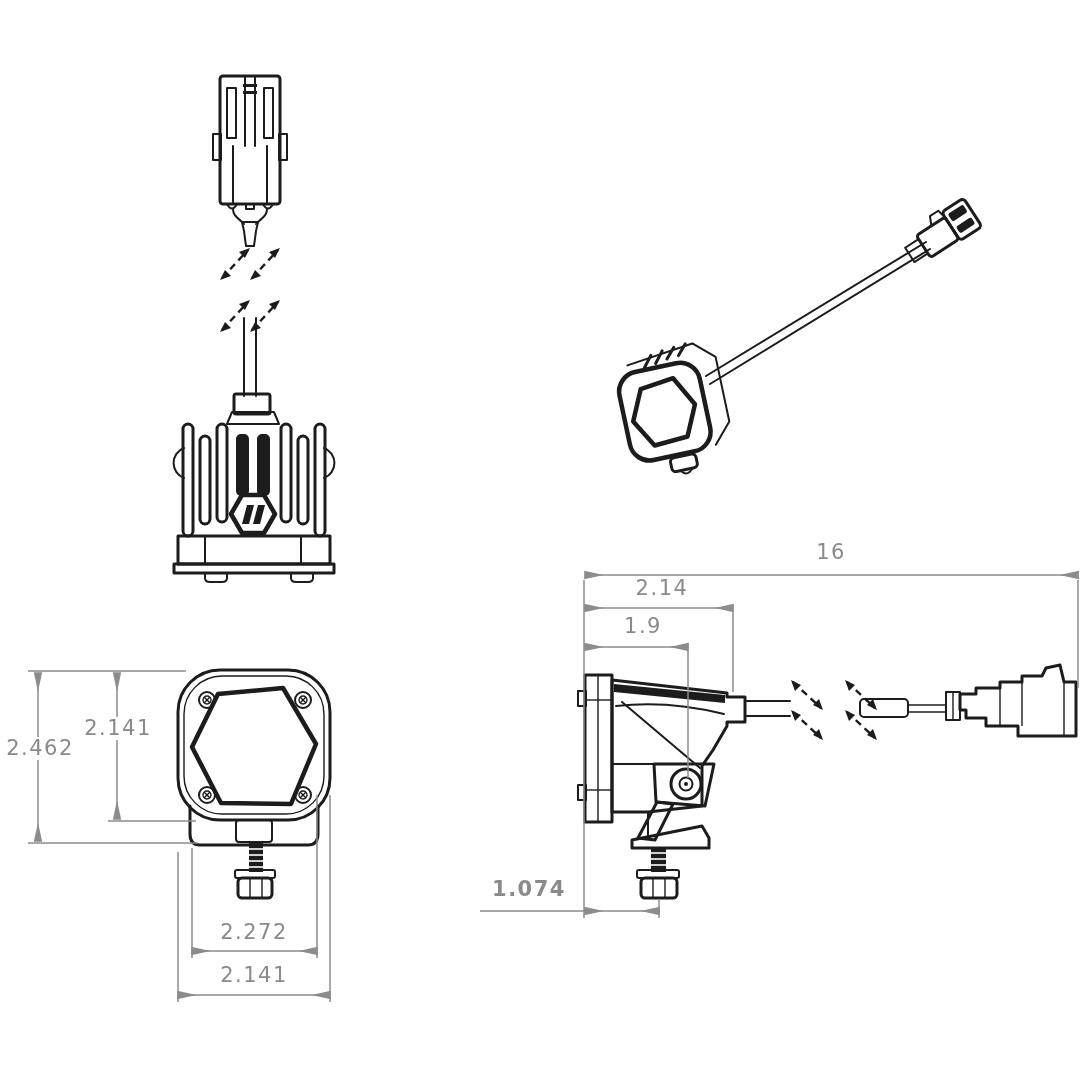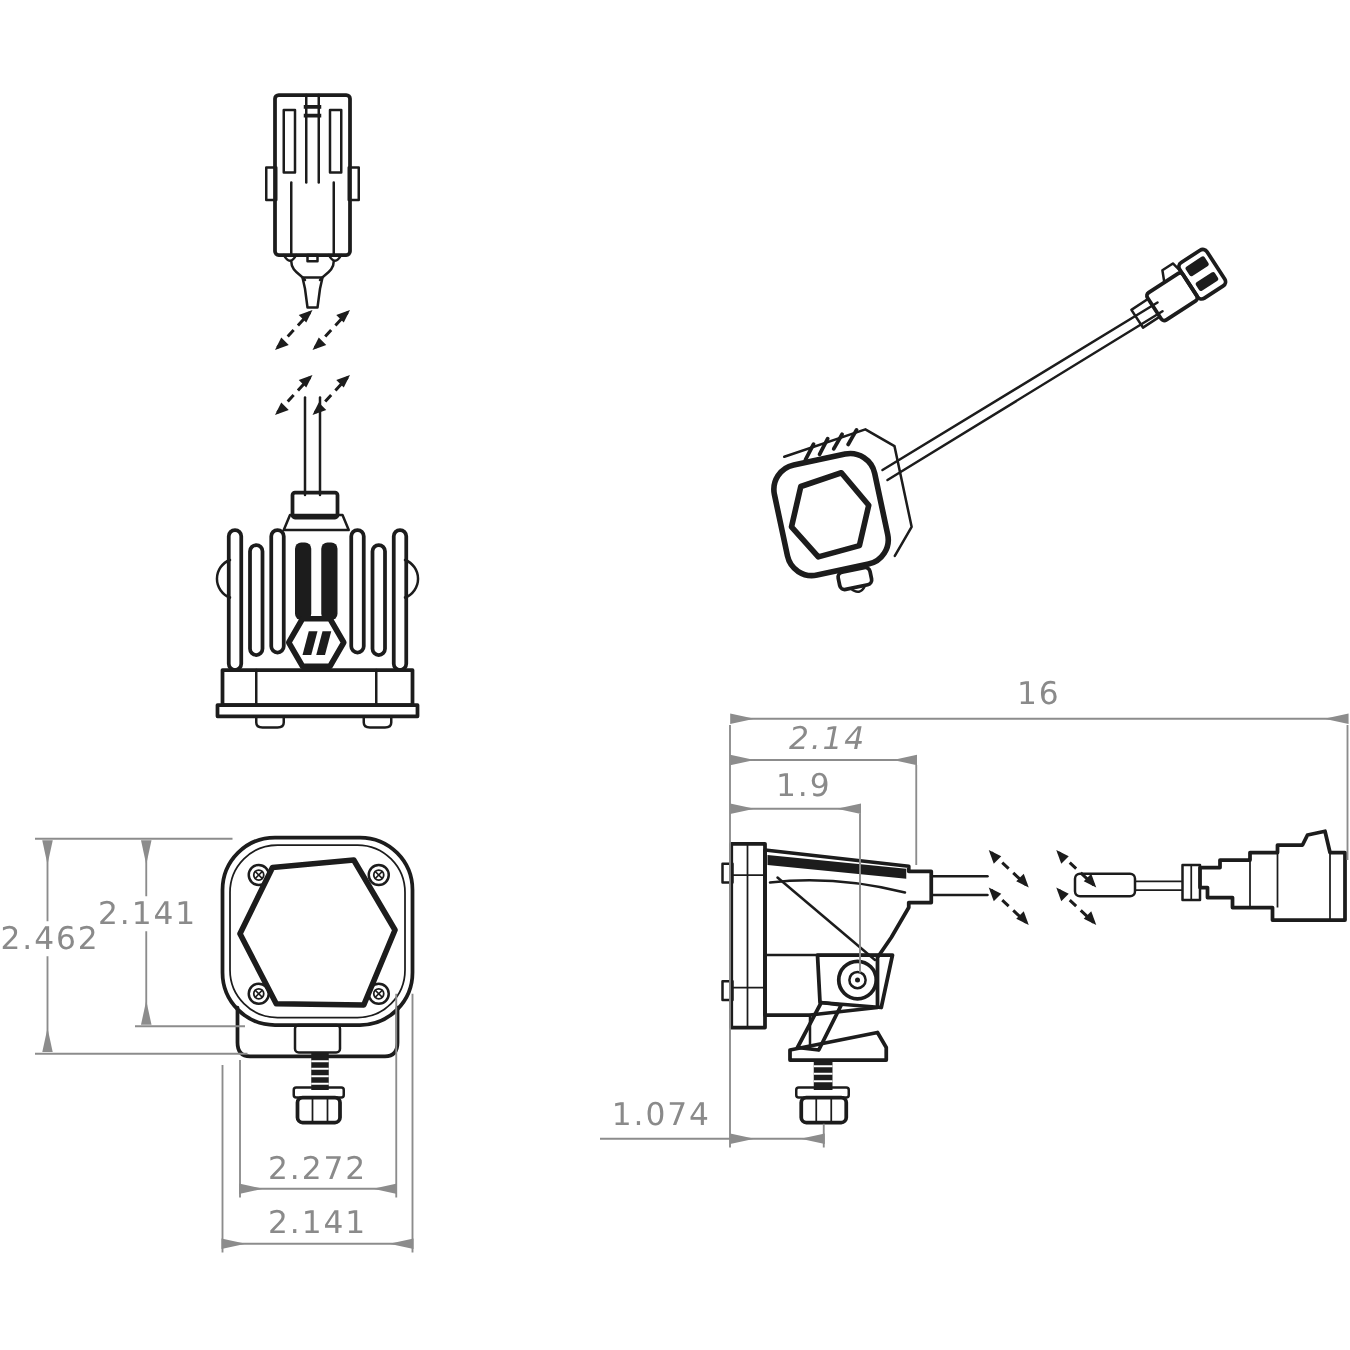--- a/index.html
+++ b/index.html
@@ -9,21 +9,21 @@
   
   .ln  {fill:none;stroke:#1c1c1c;stroke-width:3;stroke-linejoin:round;stroke-linecap:round;}
   .ln4 {fill:none;stroke:#1c1c1c;stroke-width:4.5;stroke-linejoin:round;}
   .ln2 {fill:none;stroke:#1c1c1c;stroke-width:2;stroke-linejoin:round;stroke-linecap:round;}
   .ln15{fill:none;stroke:#1c1c1c;stroke-width:1.4;}
   .fillk{fill:#1c1c1c;stroke:none;}
   .thread{stroke:#ffffff;stroke-width:1.6;}
   .gray{fill:none;stroke:#8c8c8c;stroke-width:1.5;}
   .bdash{fill:none;stroke:#1c1c1c;stroke-width:2.4;stroke-dasharray:7 5;}
   
-  .dim{position:absolute;transform:translateX(-50%);font-size:25px;letter-spacing:1.5px;
+  .dim{position:absolute;transform:translateX(-50%);font-size:21px;letter-spacing:1.5px;
        color:#8a8a8a;white-space:nowrap;line-height:1.1;}
   .dim.bg{background:#ffffff;padding:0 3px;}
 </style>
 </head>
 <body>
 
 <div class="canvas">
 
 <svg width="1080" height="1080" viewBox="0 0 1080 1080">
   <defs>
@@ -241,17 +241,17 @@
       <line class="gray" x1="585" y1="911" x2="659" y2="911" marker-start="url(#arr)" marker-end="url(#arr)"></line>
     </g>
   </g>
 </svg>
 
 <div class="dim bg" style="left:40px;  top:737px;">2.462</div>
 <div class="dim bg" style="left:118px; top:717px;">2.141</div>
 <div class="dim" style="left:254px; top:921px;">2.272</div>
 <div class="dim" style="left:254px; top:964px;">2.141</div>
 <div class="dim" style="left:831px; top:541px;">16</div>
-<div class="dim" style="left:662px; top:577px;font-style:italic;">2.14</div>
+<div class="dim" style="left:662px; top:577px;">2.14</div>
 <div class="dim" style="left:643px; top:615px;">1.9</div>
-<div class="dim" style="left:529px; top:878px;">1.074</div>
+<div class="dim" style="left:529px; top:878px;font-weight:bold;">1.074</div>
 
 </div>
 
 </body></html>

